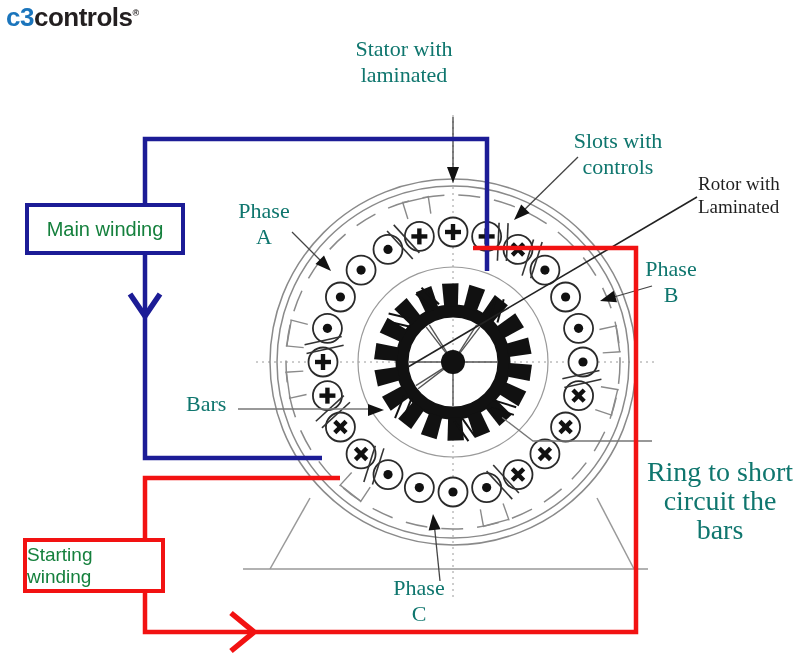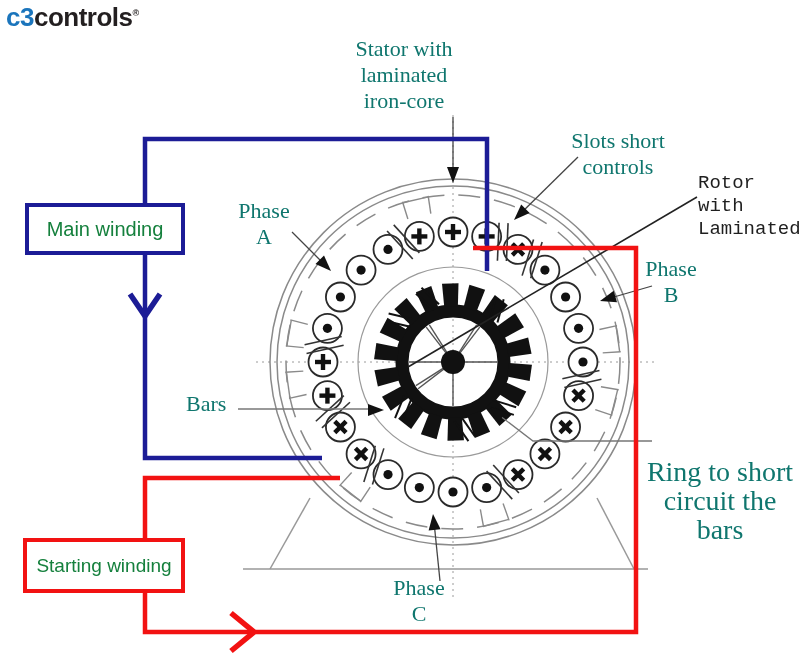--- a/index.html
+++ b/index.html
@@ -1,20 +1,20 @@
 <!DOCTYPE html>
 <html><head>
 <meta charset="utf-8">
 <style>
   html,body{margin:0;padding:0;background:#fff;}
   #stage{position:relative;width:800px;height:672px;background:#fff;overflow:hidden;
          font-family:"Liberation Sans",sans-serif;}
   .lbl-serif{position:absolute;font-family:"Liberation Serif","DejaVu Serif",serif;
              font-size:22px;color:#0f766e;line-height:26px;text-align:center;}
-  .lbl-sans{position:absolute;font-family:Liberation Mono, monospace;
+  .lbl-sans{position:absolute;font-family:Liberation Serif, serif;
             font-size:19px;color:#1f1f1f;line-height:23px;text-align:left;}
   .wirebox{position:absolute;background:#fff;display:flex;align-items:center;justify-content:center;
            font-size:20px;color:#15803d;border:4px solid #000;box-sizing:border-box;}
   #logo{position:absolute;left:6px;top:2px;font-size:26px;font-weight:bold;letter-spacing:-0.5px;
         color:#231f20;}
   #logo sup{font-size:9px;vertical-align:super;}
   svg{position:absolute;left:0;top:0;}
 </style>
 </head>
 <body>
@@ -250,31 +250,30 @@
     <g stroke="#f21212" stroke-width="4.5" fill="none">
       <polyline points="340,478 145,478 145,540"></polyline>
       <polyline points="145,593 145,632 636,632 636,248 473,248"></polyline>
       <path d="M231,613 L254,632 L231,651" stroke-width="5.5"></path>
     </g>
   </svg>
 
   <div class="wirebox" id="main-box" style="left: 25px; top: 203px; width: 160px; height: 52px; border-color: rgb(28, 28, 150);">
     <span>Main winding</span>
   </div>
-  <div class="wirebox" id="start-box" style="left: 23px; top: 538px; width: 162px; height: 55px; font-size: 19px; border-color: rgb(242, 18, 18);">
+  <div class="wirebox" id="start-box" style="left: 23px; top: 538px; width: 142px; height: 55px; font-size: 19px; border-color: rgb(242, 18, 18);">
     <span>Starting winding</span>
   </div>
 
   <div class="lbl-serif" style="left:329px;top:36px;width:150px;">
     <div>Stator with</div>
     <div>laminated</div>
-    <div>iron-core</div>
   </div>
   <div class="lbl-serif" style="left:548px;top:128px;width:140px;">
-    <div>Slots short</div>
+    <div>Slots with</div>
     <div>controls</div>
   </div>
   <div class="lbl-sans" style="left:698px;top:172px;width:100px;">
     <div>Rotor with</div>
     <div>Laminated</div>
   </div>
   <div class="lbl-serif" style="left:214px;top:198px;width:100px;">
     <div>Phase</div>
     <div>A</div>
   </div>

